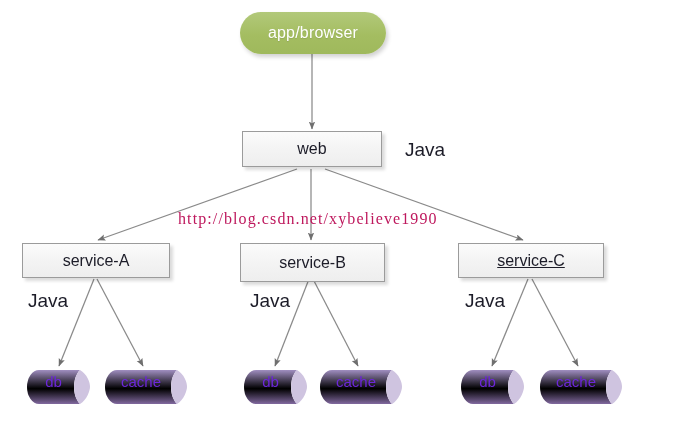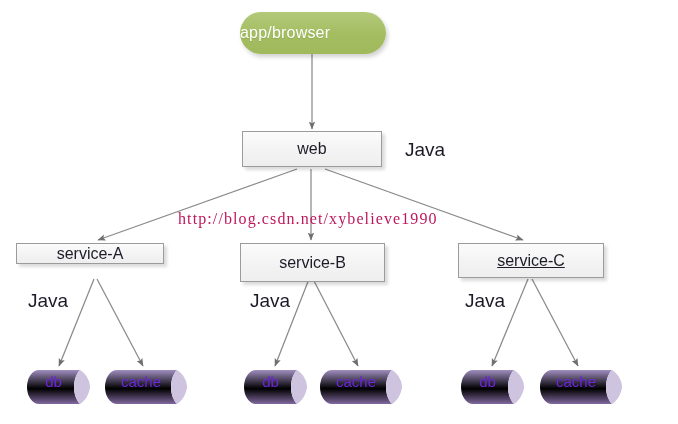--- a/index.html
+++ b/index.html
@@ -37,21 +37,21 @@
     color: #be185d;
     white-space: nowrap;
     user-select: none;
   }
 
   
   .pill {
     position: absolute;
     display: flex;
     align-items: center;
-    justify-content: flex-start;
+    justify-content: center;
     box-sizing: border-box;
     border-radius: 22px;
     background: linear-gradient(to bottom, #b2c97a 0%, #a4bd61 55%, #9fb95c 100%);
     color: #ffffff;
     font-size: 16px;
     letter-spacing: 0.2px;
     box-shadow: 2px 3px 4px rgba(0,0,0,0.18);
     text-shadow: 0 1px 1px rgba(0,0,0,0.10);
   }
 
@@ -138,21 +138,21 @@
 
   <div class="pill" style="left:240px; top:12px; width:146px; height:42px;">
     <span>app/browser</span>
   </div>
 
   <div class="box" style="left:242px; top:131px; width:140px; height:36px;">
     <span>web</span>
   </div>
   <div class="tag" style="left:405px; top:139px;">Java</div>
 
-  <div class="box" style="left:16px; top:243px; width:148px; height:21px;">
+  <div class="box" style="left:22px; top:243px; width:148px; height:35px;">
     <span>service-A</span>
   </div>
   <div class="tag" style="left:28px; top:290px;">Java</div>
 
   <div class="box" style="left:240px; top:243px; width:145px; height:39px;">
     <span>service-B</span>
   </div>
   <div class="tag" style="left:250px; top:290px;">Java</div>
 
   <div class="box" style="left:458px; top:243px; width:146px; height:35px;text-decoration:underline;">

